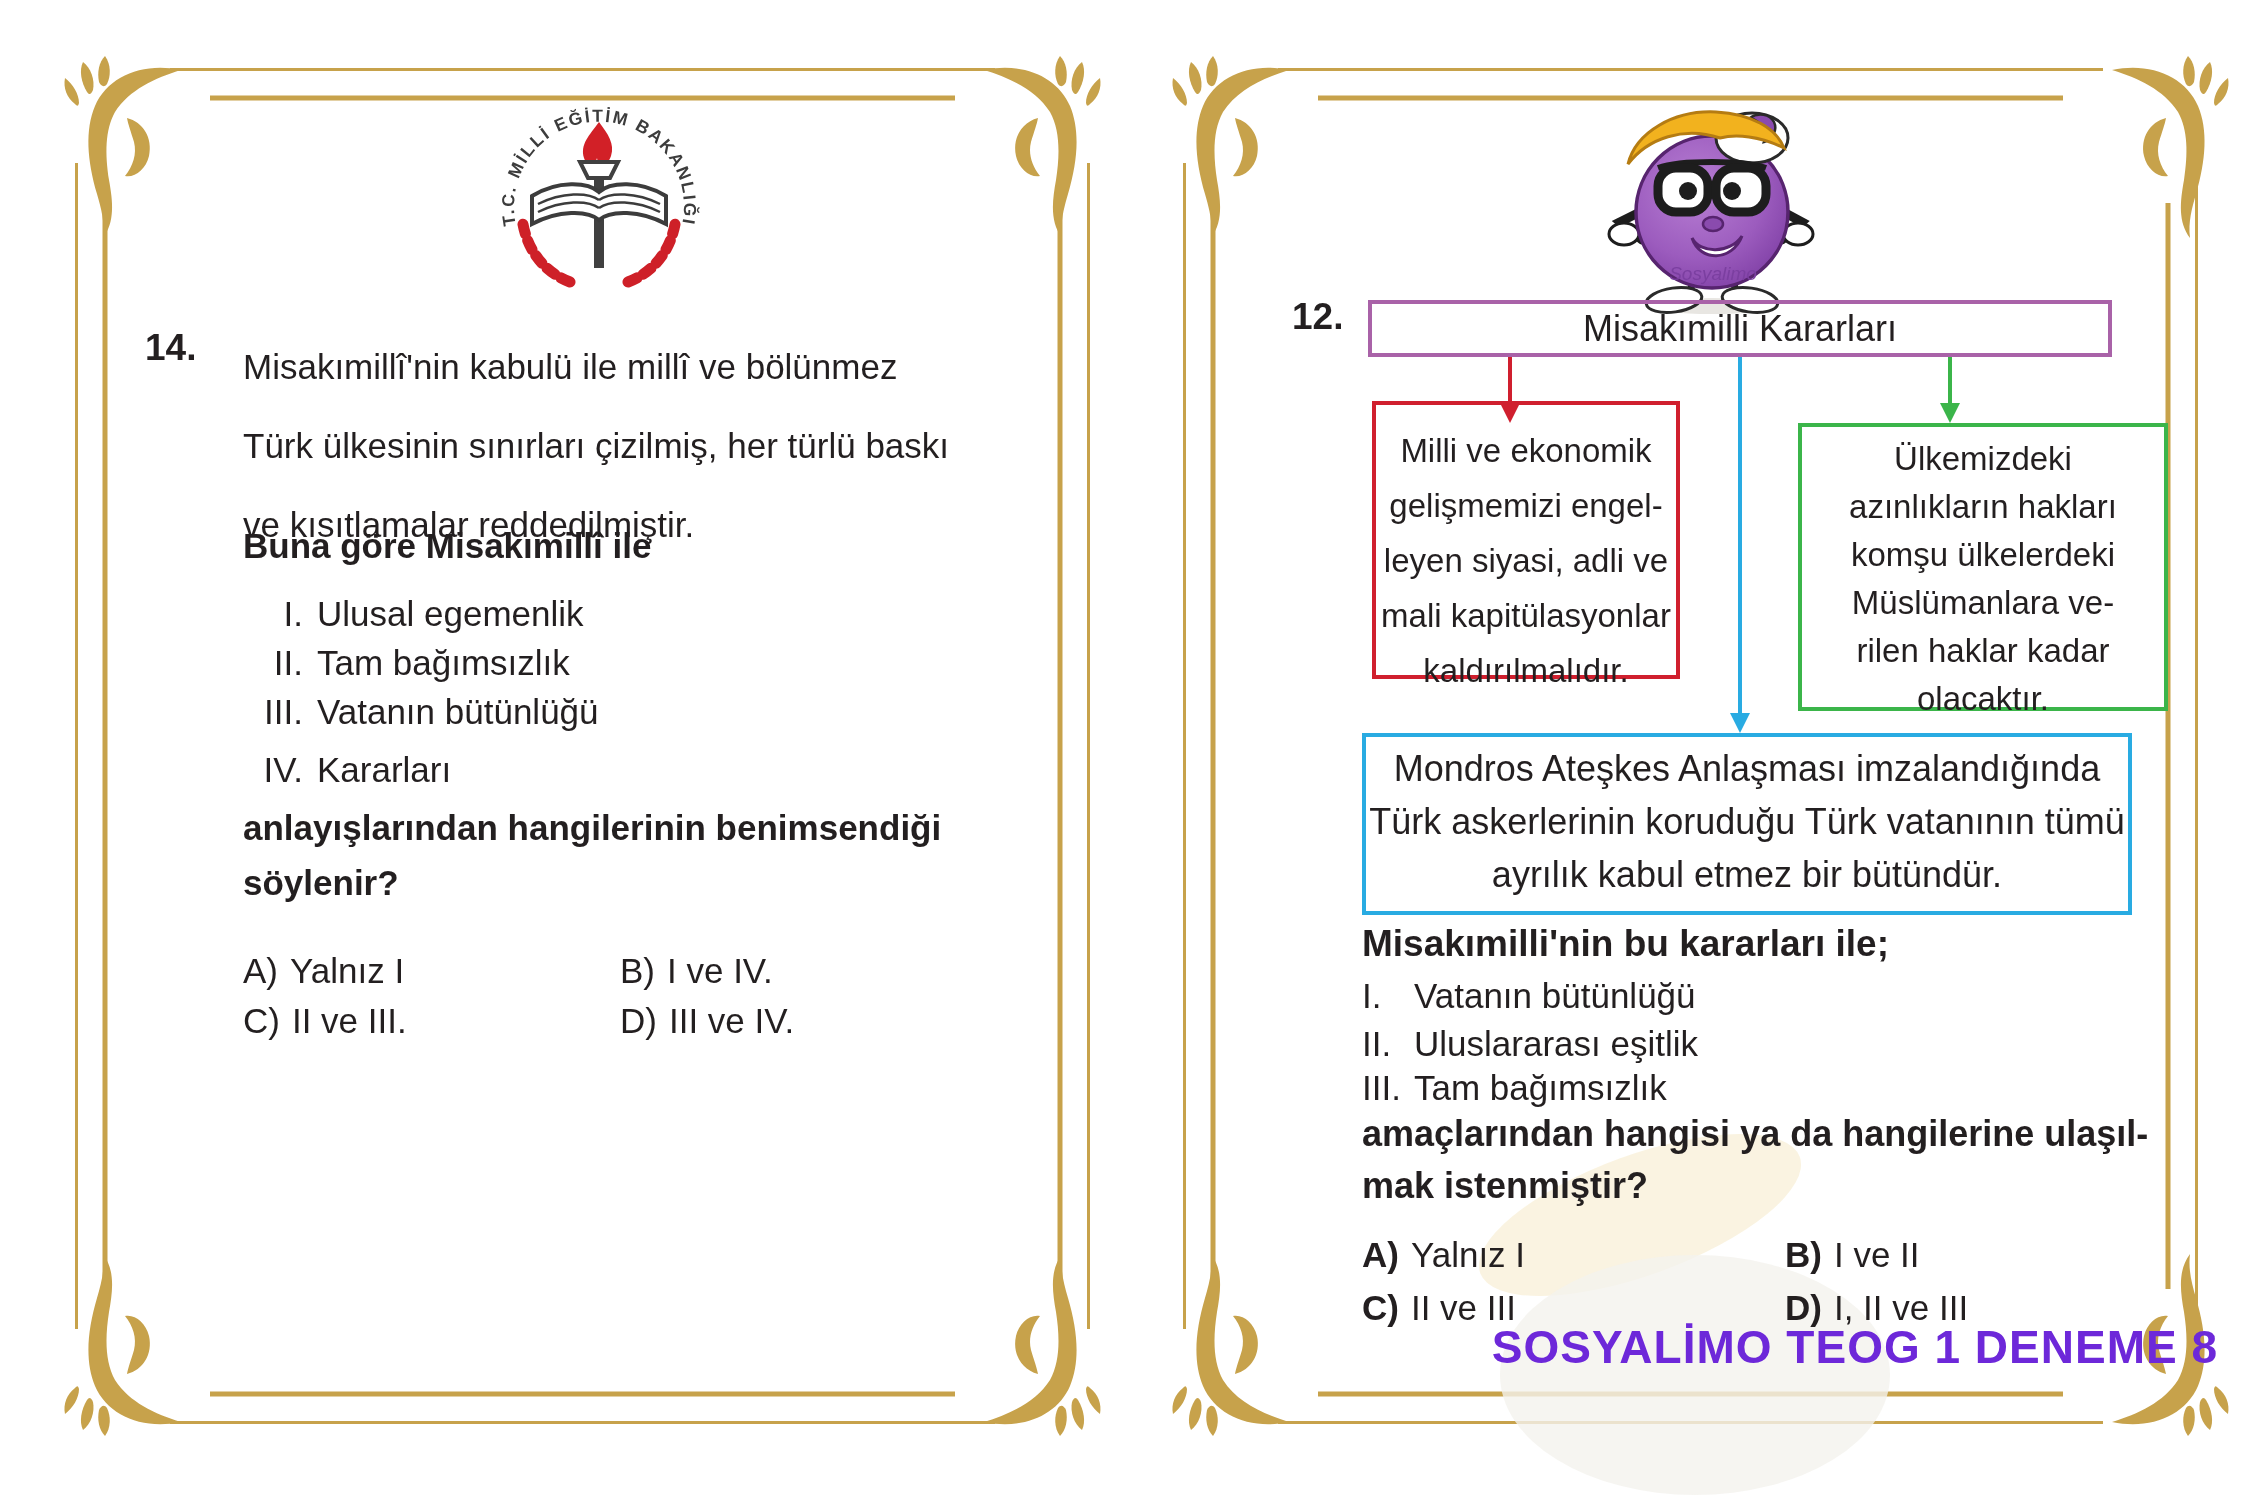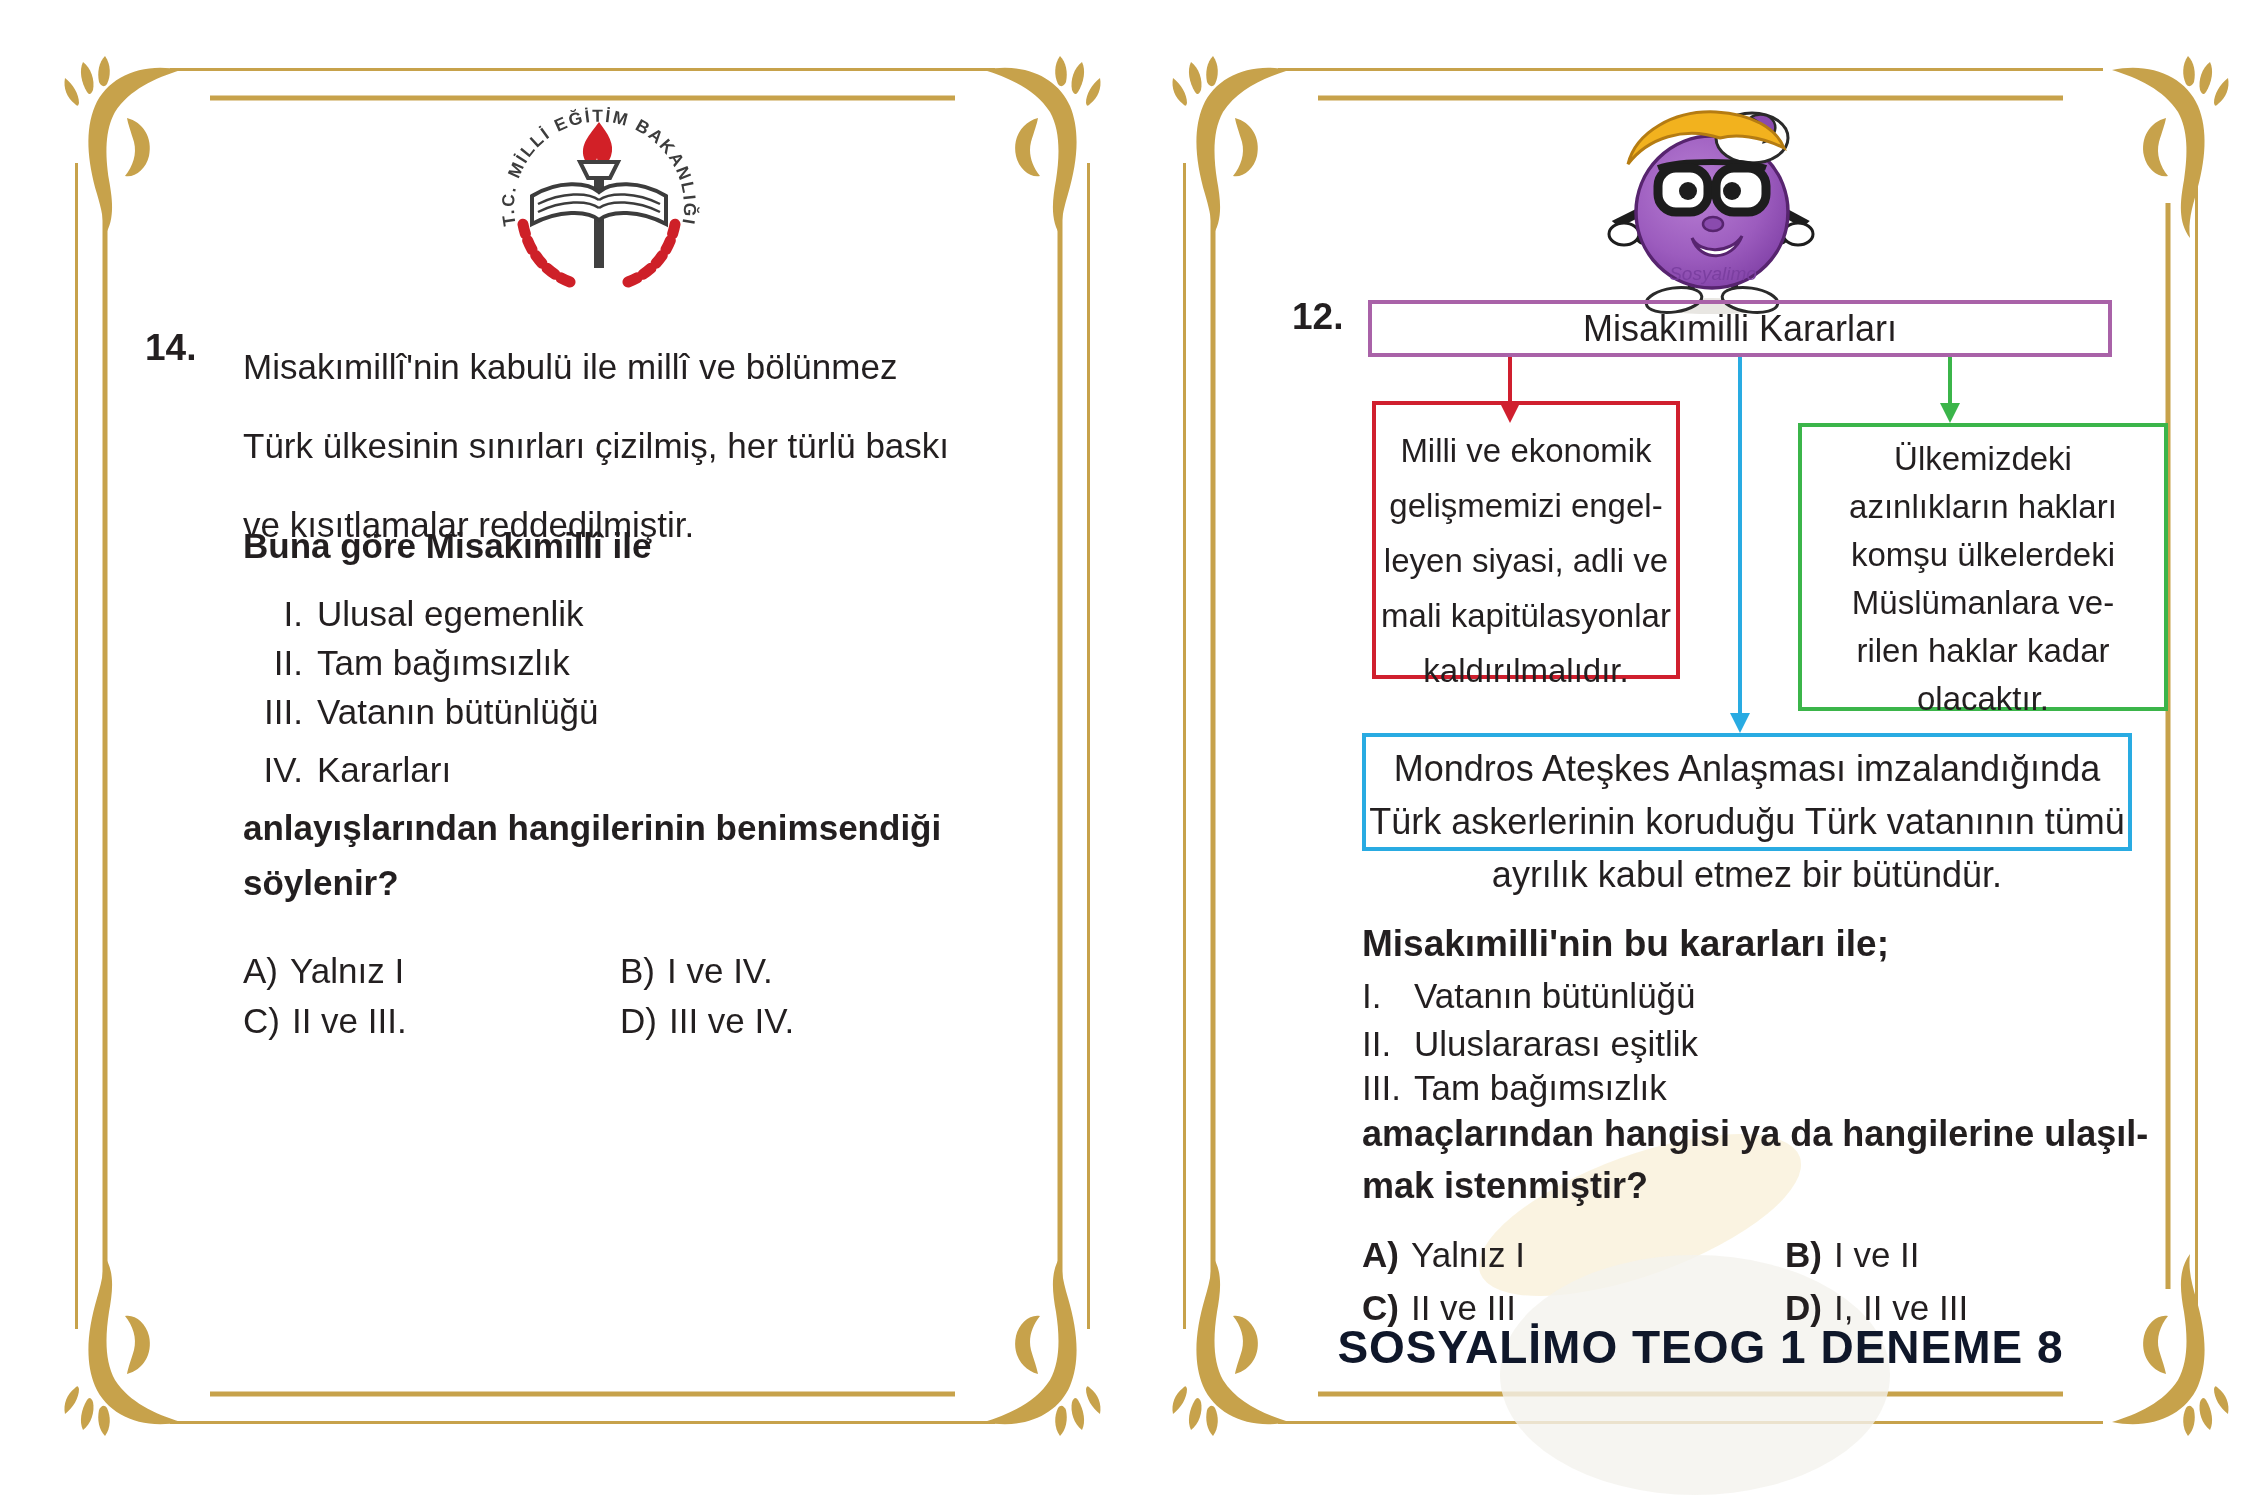--- a/index.html
+++ b/index.html
@@ -19,21 +19,21 @@
   .num2{width:52px;text-align:left;flex:0 0 auto;}
   .opt{display:flex;font-size:35px;line-height:46px;}
   .opt .letter{margin-right:12px;}
   
   .dbox{box-sizing:border-box;white-space:pre;text-align:center;}
   .root-box{border:4px solid #a962a8;font-size:36px;line-height:52px;
             display:flex;align-items:center;justify-content:center;white-space:normal;}
   .red-box{border:4px solid #d01f2e;font-size:33px;line-height:55px;padding-top:18px;}
   .green-box{border:4px solid #3bb54a;font-size:33px;line-height:48px;padding-top:8px;}
   .blue-box{border:4px solid #29abe2;font-size:36px;line-height:53px;padding-top:5px;}
-  .footer{font-size:46px;font-weight:bold;color:#0f172a;letter-spacing:1px;}
+  .footer{font-size:46px;font-weight:bold;color:#6d28d9;letter-spacing:1px;text-align:right;}
   .wm{border-radius:50%;}
 </style>
 </head>
 <body>
 
 <svg id="frames" class="abs" width="2250" height="1500" viewBox="0 0 2250 1500">
   <defs>
     <symbol id="flourish" overflow="visible">
       <g fill="#c7a24b">
         <path d="M118,14 C80,6 45,20 32,50 C22,74 24,104 34,138 C38,152 42,166 40,182
@@ -219,21 +219,21 @@
 gelişmemizi engel-
 leyen siyasi, adli ve
 mali kapitülasyonlar
 kaldırılmalıdır.</div>
 <div class="abs dbox green-box" style="left:1798px;top:423px;width:370px;height:288px;">Ülkemizdeki
 azınlıkların hakları
 komşu ülkelerdeki
 Müslümanlara ve-
 rilen haklar kadar
 olacaktır.</div>
-<div class="abs dbox blue-box" style="left:1362px;top:733px;width:770px;height:118px;">Mondros Ateşkes Anlaşması imzalandığında
+<div class="abs dbox blue-box" style="left:1362px;top:733px;width:770px;height:182px;">Mondros Ateşkes Anlaşması imzalandığında
 Türk askerlerinin koruduğu Türk vatanının tümü
 ayrılık kabul etmez bir bütündür.</div>
 
 <div class="abs txt bold" style="left:1362px;top:918px;font-size:37px;">Misakımilli'nin bu kararları ile;</div>
 
 <div class="abs row txt" style="left:1362px;top:970px;">
   <span class="num2">I.</span>
   <span>Vatanın bütünlüğü</span>
 </div>
 <div class="abs row txt" style="left:1362px;top:1018px;">

